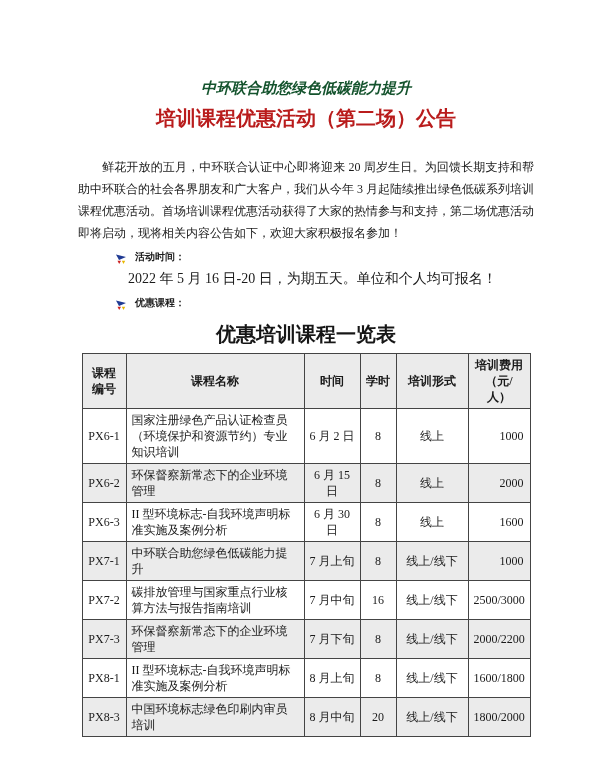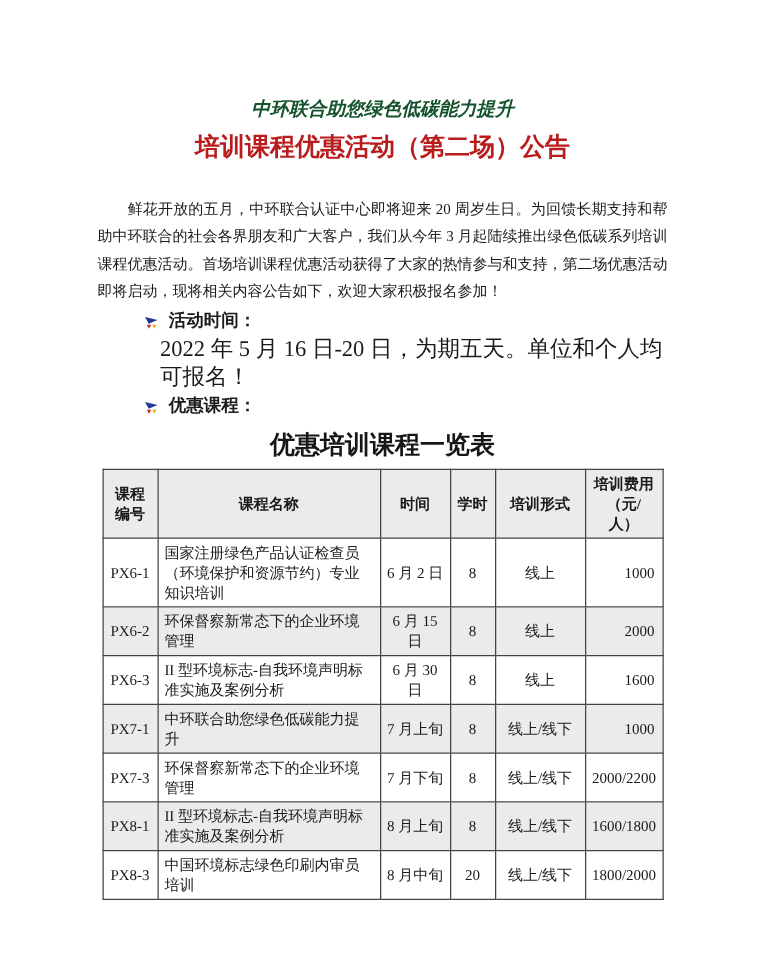--- a/index.html
+++ b/index.html
@@ -43,26 +43,26 @@
     display: flex;
     align-items: center;
     padding-left: 37px;
     margin-top: 2px;
     height: 22px;
   }
   .bullet-icon { width: 12px; height: 12px; margin-right: 8px; flex: 0 0 auto; }
   .bullet-label {
     font-family: Liberation Sans, sans-serif;
     font-weight: bold;
-    font-size: 14px;
+    font-size: 10px;
     color: #1c1c1c;
   }
   .bullet-detail {
     margin-left: 50px;
-    font-size: 18px;
+    font-size: 14px;
     line-height: 22px;
   }
   .table-title {
     text-align: center;
     font-family: "Liberation Sans", "DejaVu Sans", sans-serif;
     font-weight: bold;
     font-size: 20px;
     line-height: 22px;
     margin-top: 9px;
     margin-bottom: 8px;
@@ -203,20 +203,28 @@
 
   <tr>
     <td class="c-code">PX7-1</td>
     <td class="c-name">中环联合助您绿色低碳能力提升</td>
     <td class="c-time">7 月上旬</td>
     <td class="c-hours">8</td>
     <td class="c-mode">线上/线下</td>
     <td class="c-fee">1000</td>
   </tr>
 
+  <tr>
+    <td class="c-code">PX7-2</td>
+    <td class="c-name">碳排放管理与国家重点行业核算方法与报告指南培训</td>
+    <td class="c-time">7 月中旬</td>
+    <td class="c-hours">16</td>
+    <td class="c-mode">线上/线下</td>
+    <td class="c-fee">2500/3000</td>
+  </tr>
 
   <tr>
     <td class="c-code">PX7-3</td>
     <td class="c-name">环保督察新常态下的企业环境管理</td>
     <td class="c-time">7 月下旬</td>
     <td class="c-hours">8</td>
     <td class="c-mode">线上/线下</td>
     <td class="c-fee">2000/2200</td>
   </tr>
 

